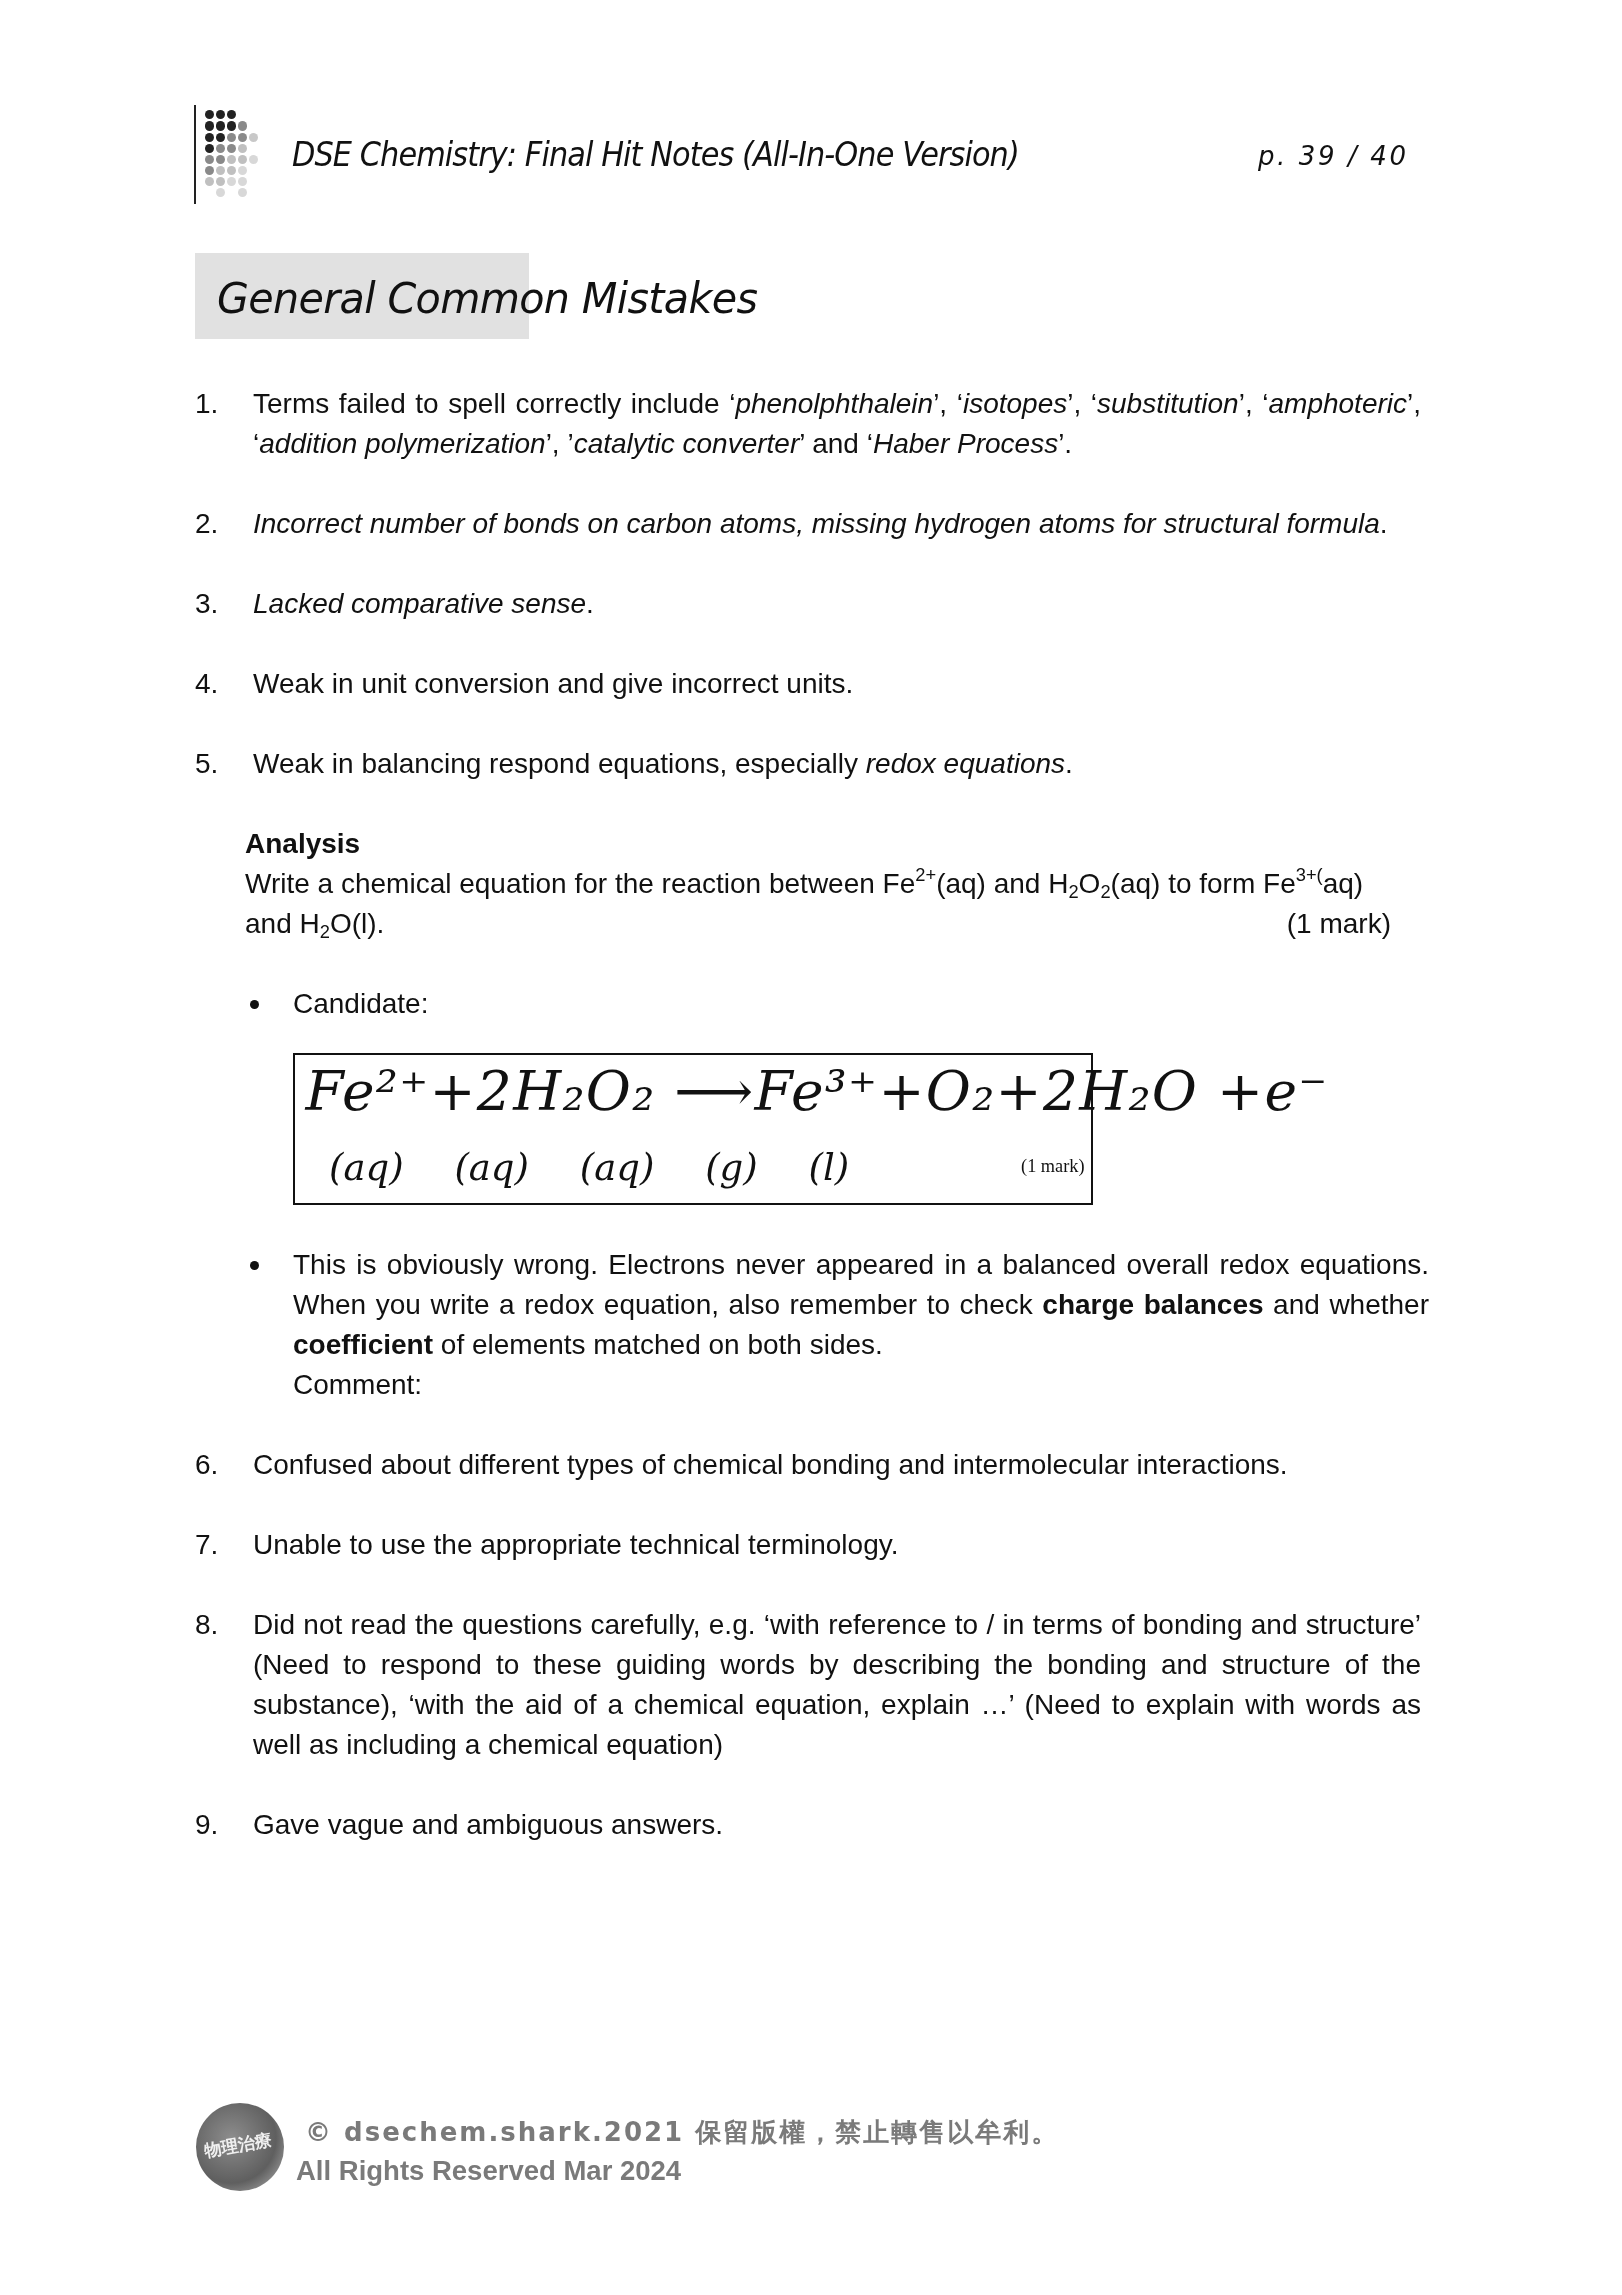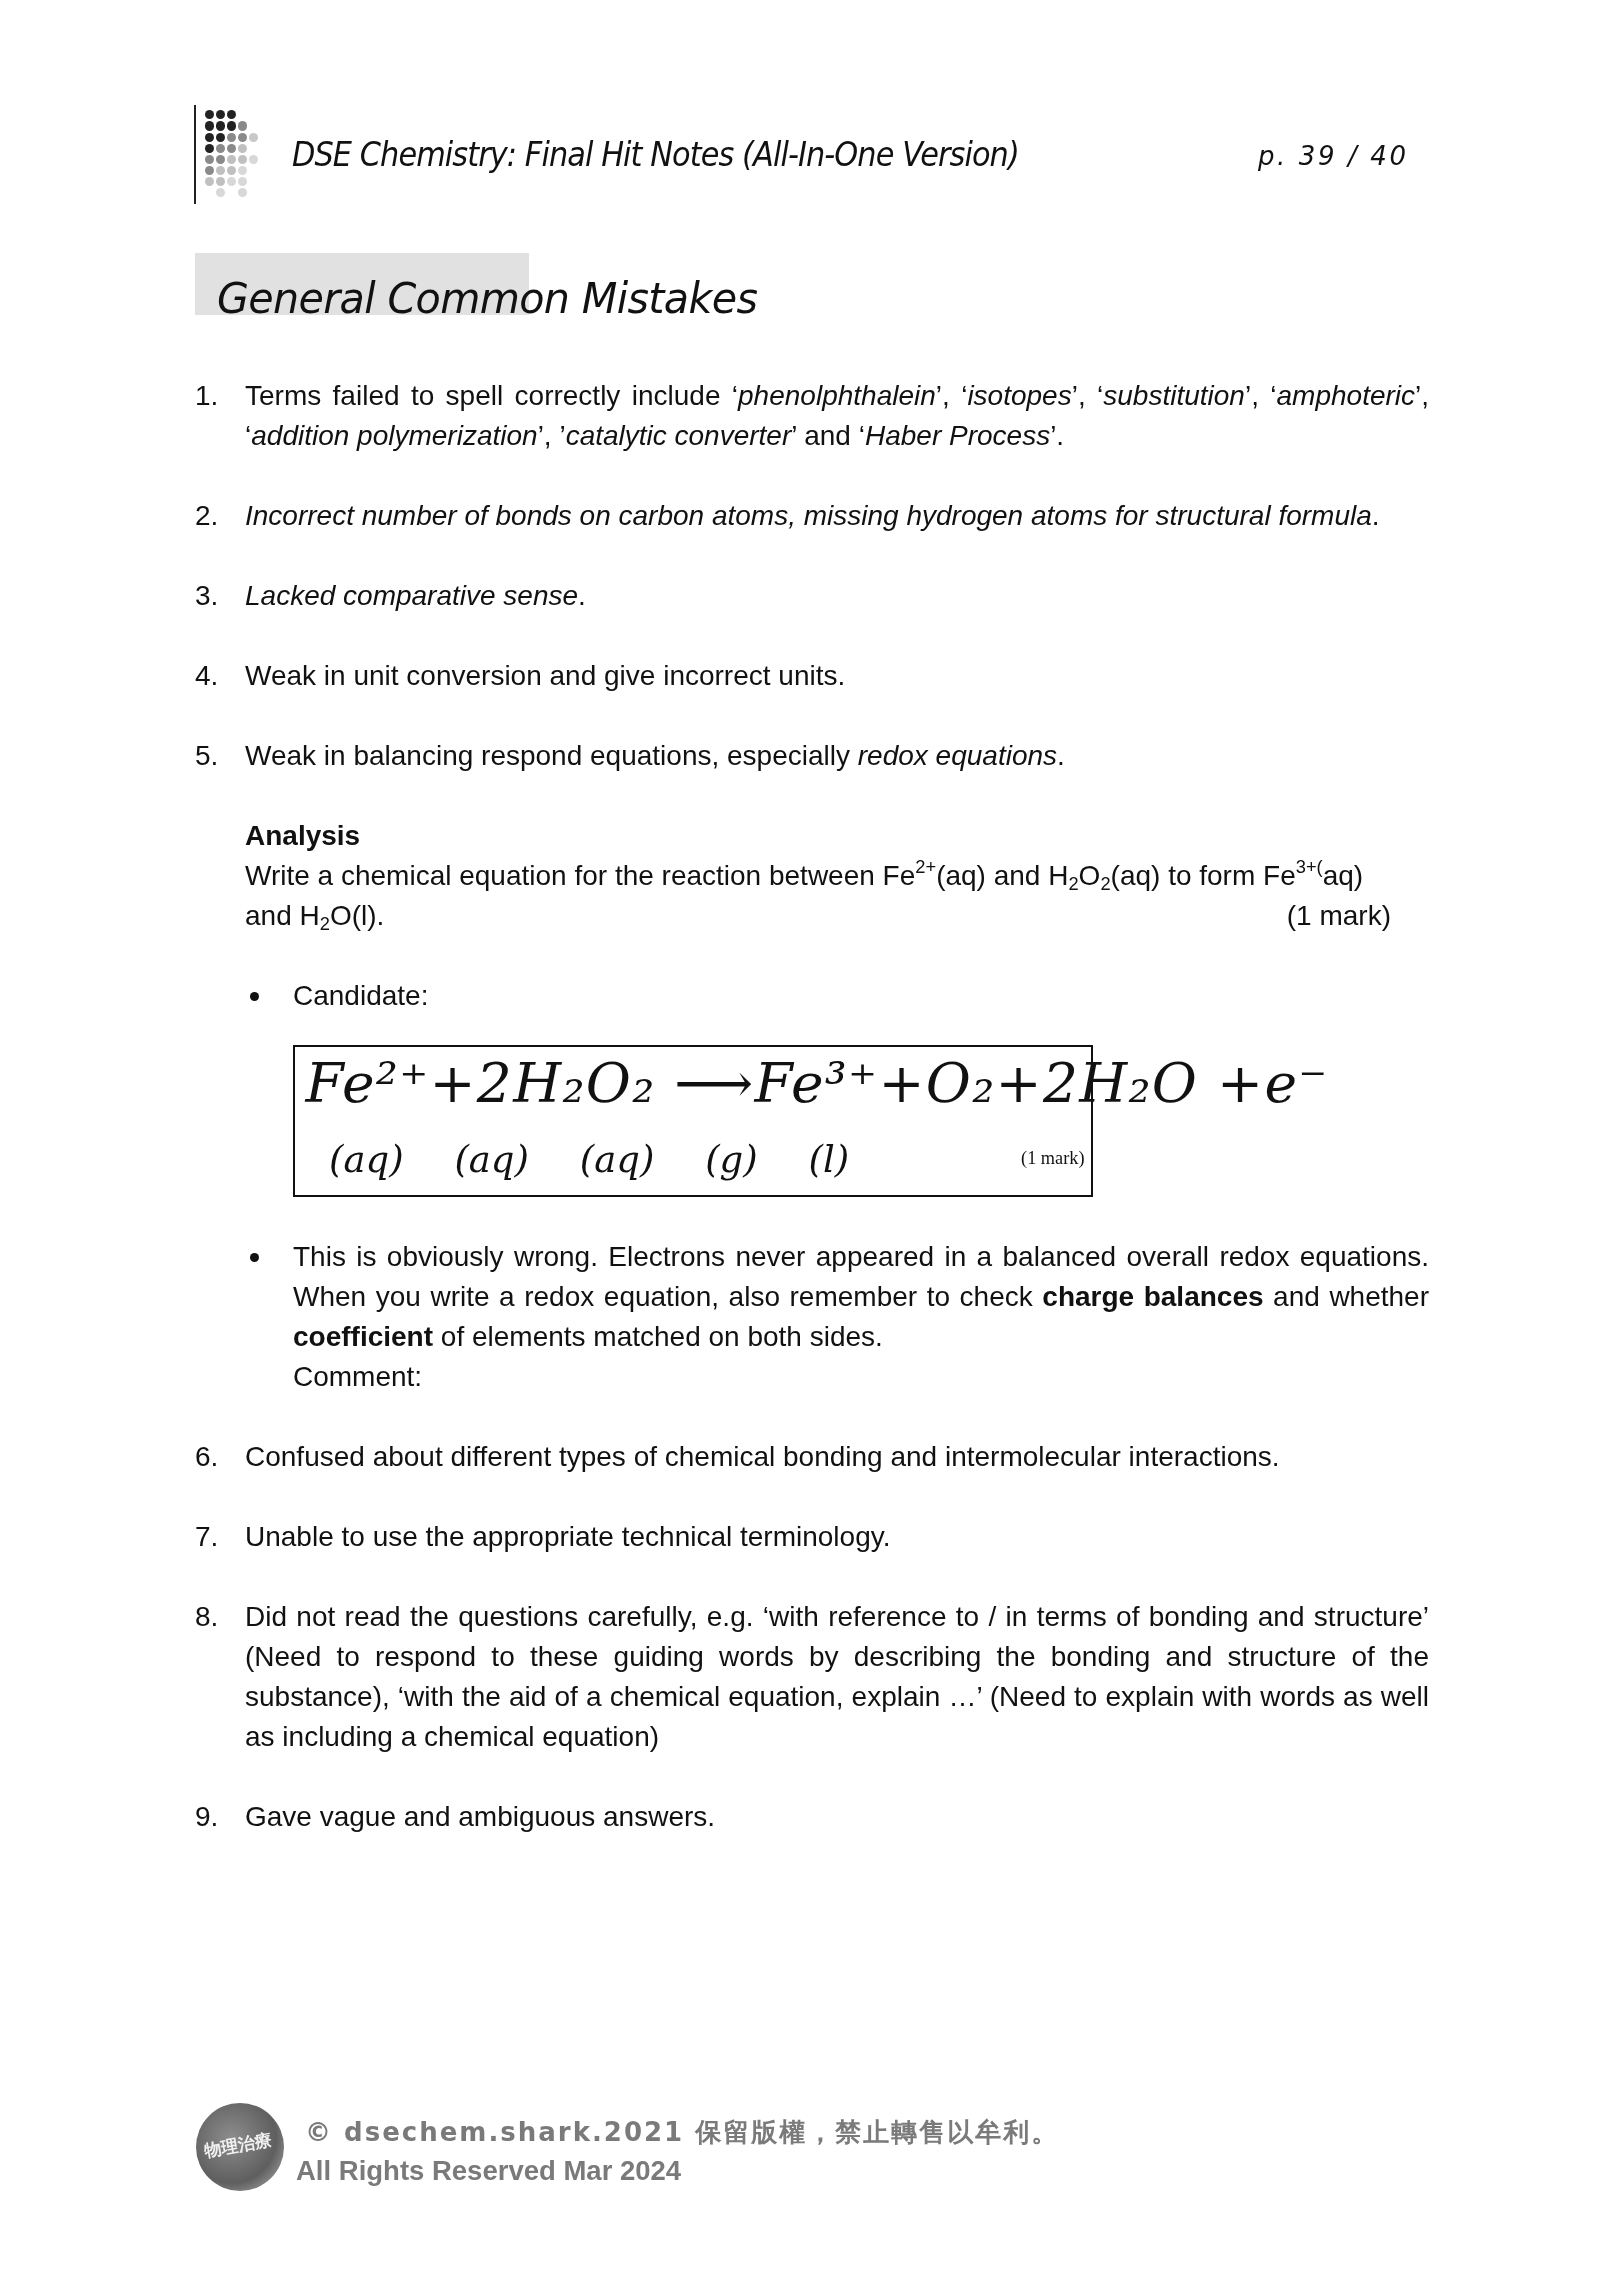--- a/index.html
+++ b/index.html
@@ -9,31 +9,31 @@
   
   .hdr-rule { position: absolute; left: 194px; top: 105px; width: 2px; height: 99px; background: #222; }
   .dots { position: absolute; left: 205px; top: 105px; width: 59px; height: 92px; }
   .dots span { position: absolute; width: 9.2px; height: 9.2px; border-radius: 50%; }
   .hdr-title { position: absolute; left: 292px; top: 135px; font-size: 33px; font-style: italic;
                font-family: "DejaVu Sans", sans-serif; letter-spacing: -1px; transform: scaleX(0.92); transform-origin: left center; }
   .hdr-page { position: absolute; left: 1258px; top: 141px; font-size: 26px; font-style: italic;
               font-family: "DejaVu Sans", sans-serif; letter-spacing: 2.6px; }
 
   
-  .section-title { position: absolute; left: 195px; top: 253px; width: 334px; height: 62px;
+  .section-title { position: absolute; left: 195px; top: 253px; width: 334px; height: 86px;
                    background: #e1e1e1; }
   .section-title span { position: absolute; left: 22px; top: 19.6px; font-size: 43px; font-style: italic;
                         font-family: "DejaVu Sans", sans-serif; letter-spacing: -0.7px; transform: scaleX(0.96); transform-origin: left center; white-space: nowrap;}
 
   
   .list { position: absolute; left: 195px; top: 376px; width: 1234px;
           font-family: "Liberation Sans", sans-serif; font-size: 28px; line-height: 40px; }
   .item { position: relative; padding-left: 50px; margin-bottom: 40px; text-align: justify; }
   .item .num { position: absolute; left: 0; top: 0; }
-  .item p { margin: 0; }
+  .item p { margin: 8px; }
   .it { font-style: italic; }
   .b { font-weight: bold; }
   .sub { font-size: 18.3px; vertical-align: -5.2px; line-height: 0; }
   .sup { font-size: 18.3px; vertical-align: 11.8px; line-height: 0; }
 
   .analysis { margin-top: 40px; }
   .analysis-head { font-weight: bold; font-size: 28px; }
   .mark-row { display: flex; justify-content: space-between; padding-right: 38px; }
 
   .bullet { position: relative; padding-left: 48px; margin-top: 40px; }

